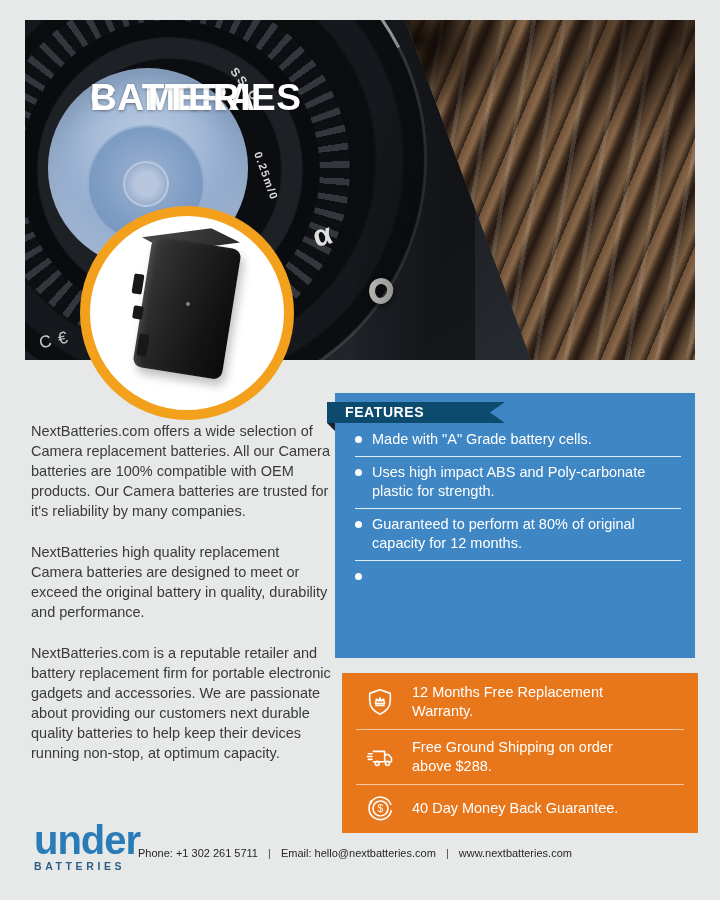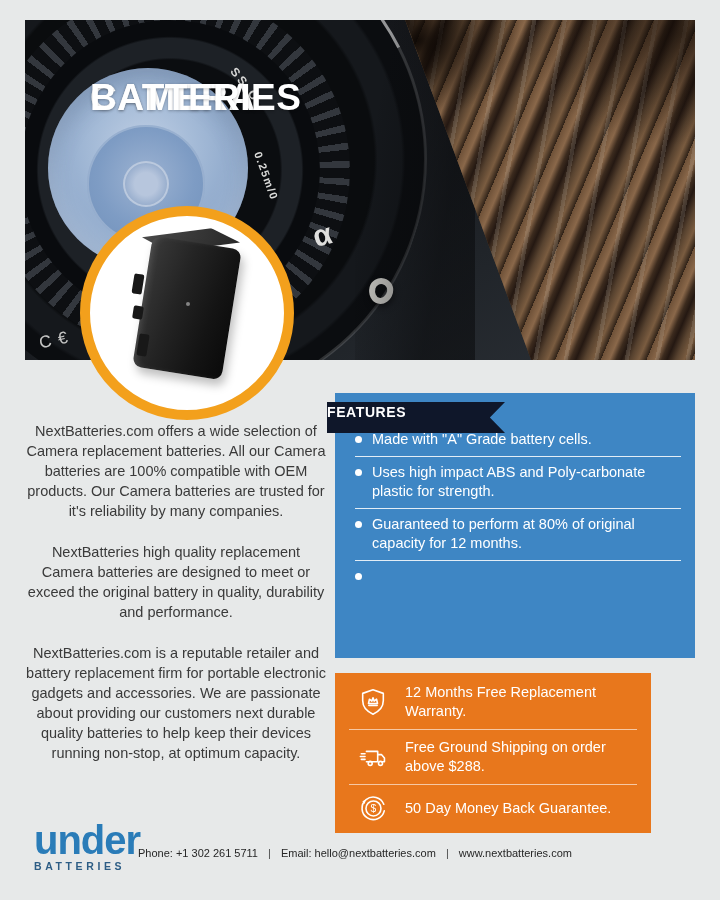--- a/index.html
+++ b/index.html
@@ -104,52 +104,52 @@
     background:linear-gradient(100deg,#4c4c4c,#262626);
     transform:rotate(6deg);
   }
   .bat-tab { left:43px; width:10px; background:#181818; border-radius:2px; transform:rotate(9deg); }
   .tab1 { top:58px;  height:20px; }
   .tab2 { top:90px;  height:13px; }
   .tab3 { top:118px; height:22px; left:48px; }
   .bat-dot { left:96px; top:86px; width:4px; height:4px; border-radius:50%; background:rgba(255,255,255,.45); }
 
   
-  .about { position:absolute; left:25px; top:421px; width:302px;text-align:center; }
+  .about { position:absolute; left:31px; top:421px; width:302px; }
   .about p { font-size:14.5px; line-height:20px; color:#3a3a3a; margin-bottom:21px; }
 
   
   .features-box {
     position:absolute; left:335px; top:393px; width:360px; height:265px;
     background:#3e86c4;
   }
   .ribbon {
-    position:absolute; left:327px; top:402px; width:178px; height:31px;
-    background:#0f172a; z-index:3;
+    position:absolute; left:327px; top:402px; width:178px; height:21px;
+    background:#0c4a6e; z-index:3;
     clip-path:polygon(0 0, 100% 0, 91.5% 50%, 100% 100%, 0 100%);
     color:#fff; font-size:14px; font-weight:bold; letter-spacing:.6px;
-    line-height:21px; 
+    line-height:21px; padding-left:18px;
   }
   .ribbon-fold {
     position:absolute; left:327px; top:423px; width:8px; height:8px;
     background:#1d212b; clip-path:polygon(0 0, 100% 0, 100% 100%);
     z-index:2;
   }
   .features-list { list-style:none; padding:31px 14px 0 20px; }
   .features-list li {
     display:flex; gap:10px; padding:6px 0 7px;
     border-bottom:1px solid rgba(255,255,255,.85);
     color:#ffffff; font-size:14.5px; line-height:19px;
   }
   .features-list li:last-child { border-bottom:none; }
   .dot { flex:none; width:7px; height:7px; border-radius:50%; background:#fff; margin-top:6px; }
 
   
   .guarantee-box {
-    position:absolute; left:335px; top:673px; width:316px; height:160px;
+    position:absolute; left:342px; top:673px; width:356px; height:160px;
     background:#e8771c; padding:2px 14px;
   }
   .g-row {
     display:flex; align-items:center; gap:17px; padding:8px 0;
     border-bottom:1px solid rgba(255,255,255,.6);
     color:#ffffff; font-size:14.5px; line-height:19px;
   }
   .g-row:last-child { border-bottom:none; }
   .g-icon { flex:none; margin-left:9px; width:30px; height:30px; }
   .g-icon svg { width:30px; height:30px; stroke:#fff; fill:none; stroke-width:1.7; stroke-linecap:round; stroke-linejoin:round; }
@@ -252,21 +252,21 @@
     </div>
     <div class="g-row">
       <span class="g-icon">
         <svg viewBox="0 0 32 32">
           <circle cx="16.5" cy="16.5" r="8"></circle>
           <path d="M27.5 12 A12 12 0 1 0 28 19"></path>
           <path d="M8.2 7.2 l-3.6 1.6 2.6 2.8 z" fill="#fff" stroke="none"></path>
           <text x="16.5" y="20.6" text-anchor="middle" font-size="11" font-family="Liberation Sans, sans-serif" fill="#fff" stroke="none">$</text>
         </svg>
       </span>
-      <span class="g-text">50 Day Money Back Guarantee.</span>
+      <span class="g-text">40 Day Money Back Guarantee.</span>
     </div>
   </div>
 
   <div class="footer-logo">
     <div class="logo-next">under</div>
     <div class="logo-sub">BATTERIES</div>
   </div>
   <div class="contact">
     <span>Phone: +1 302 261 5711</span>
     <span class="sep">|</span>

